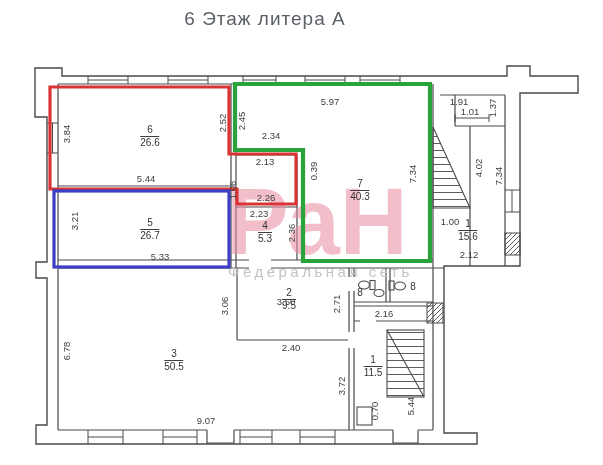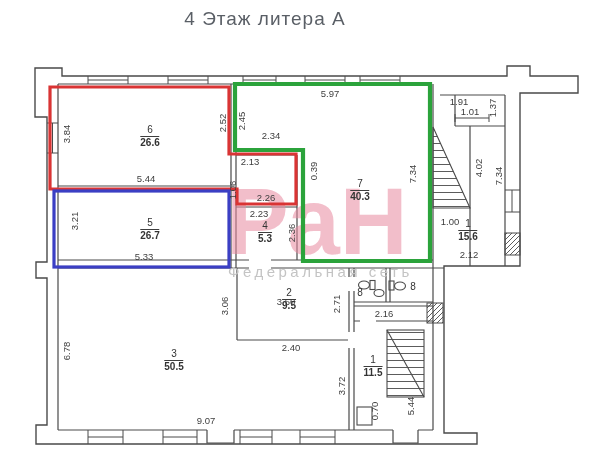--- a/index.html
+++ b/index.html
@@ -7,29 +7,29 @@
          font-family:"Liberation Sans",sans-serif;}
   .title{position:absolute;left:140px;top:8px;width:250px;text-align:center;
          font-size:19px;color:#5a5f66;letter-spacing:1px;}
   .plan-svg{position:absolute;left:0;top:0;}
   .dim{position:absolute;font-size:9.5px;color:#3d3d3d;white-space:nowrap;
        transform:translate(-50%,-50%);}
   .dim.v{transform:translate(-50%,-50%) rotate(-90deg);}
   .room{position:absolute;transform:translate(-50%,-50%);text-align:center;
         font-size:10px;color:#333;line-height:1.15;}
   .room .num{display:block;border-bottom:1px solid #3d3d3d;padding:0 3px;}
-  .room .area{display:block;font-weight:bold;}
+  .room .area{display:block;}
   .room.plain .num{border-bottom:none;padding:0;}
 </style>
 </head>
 <body>
 
 <div class="stage">
 
-  <div class="title">4 Этаж литера А</div>
+  <div class="title">6 Этаж литера А</div>
 
   <svg class="plan-svg" width="603" height="465" viewBox="0 0 603 465">
     <defs>
       <pattern id="hh" width="6" height="7" patternUnits="userSpaceOnUse">
         <path d="M0,3.5 H6" stroke="#4a4a4a" stroke-width="0.9"></path>
       </pattern>
       <pattern id="dh" width="5" height="5" patternUnits="userSpaceOnUse">
         <path d="M0,5 L5,0" stroke="#4a4a4a" stroke-width="0.9"></path>
       </pattern>
     </defs>
@@ -141,31 +141,31 @@
     <span class="num">1</span>
     <span class="area">11.5</span>
     </div>
   <div class="room plain" style="left:360px;top:293px">
     <span class="num">8</span>
     </div>
   <div class="room plain" style="left:413px;top:287px">
     <span class="num">8</span>
     </div>
 
-  <span class="dim" style="left:330px;top:93px">5.97</span>
+  <span class="dim" style="left:330px;top:101px">5.97</span>
   <span class="dim" style="left:459px;top:101px">1.91</span>
   <span class="dim" style="left:470px;top:111px">1.01</span>
   <span class="dim" style="left:271px;top:135px">2.34</span>
-  <span class="dim" style="left:250px;top:161px">2.13</span>
+  <span class="dim" style="left:265px;top:161px">2.13</span>
   <span class="dim" style="left:146px;top:178px">5.44</span>
   <span class="dim" style="left:266px;top:197px">2.26</span>
   <span class="dim" style="left:259px;top:213px">2.23</span>
   <span class="dim" style="left:450px;top:221px">1.00</span>
   <span class="dim" style="left:469px;top:254px">2.12</span>
-  <span class="dim" style="left:144px;top:256px">5.33</span>
+  <span class="dim" style="left:160px;top:256px">5.33</span>
   <span class="dim" style="left:286px;top:301px">3.50</span>
   <span class="dim" style="left:384px;top:313px">2.16</span>
   <span class="dim" style="left:291px;top:347px">2.40</span>
   <span class="dim" style="left:206px;top:420px">9.07</span>
 
   <span class="dim v" style="left:66px;top:134px">3.84</span>
   <span class="dim v" style="left:222px;top:123px">2.52</span>
   <span class="dim v" style="left:241px;top:121px">2.45</span>
   <span class="dim v" style="left:313px;top:171px">0.39</span>
   <span class="dim v" style="left:412px;top:174px">7.34</span>

